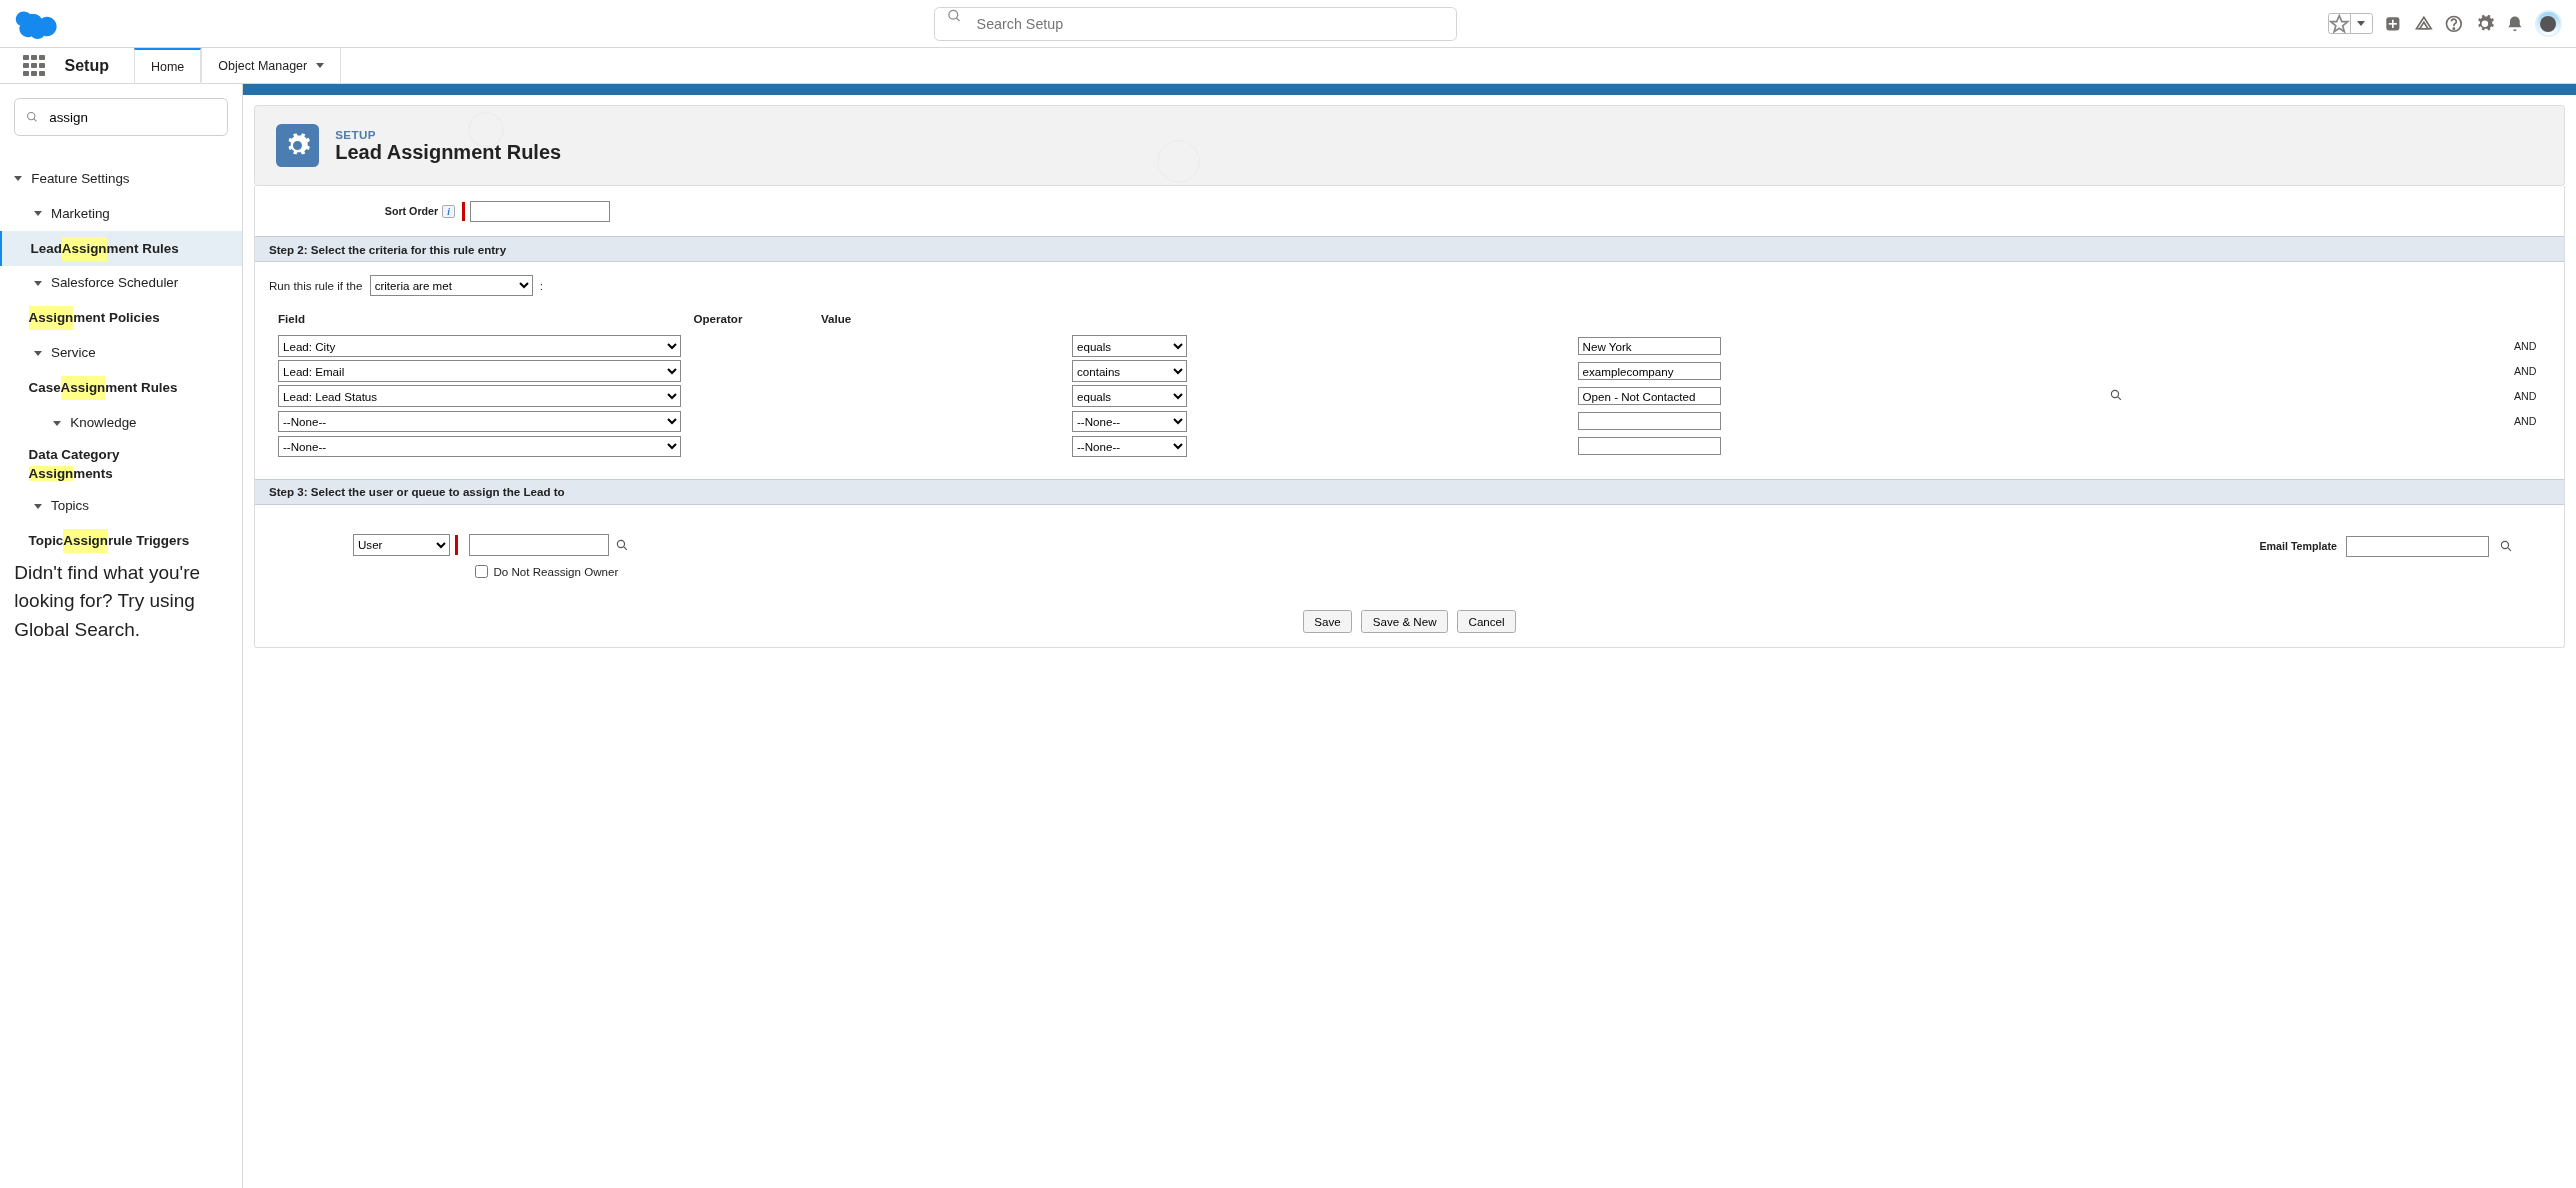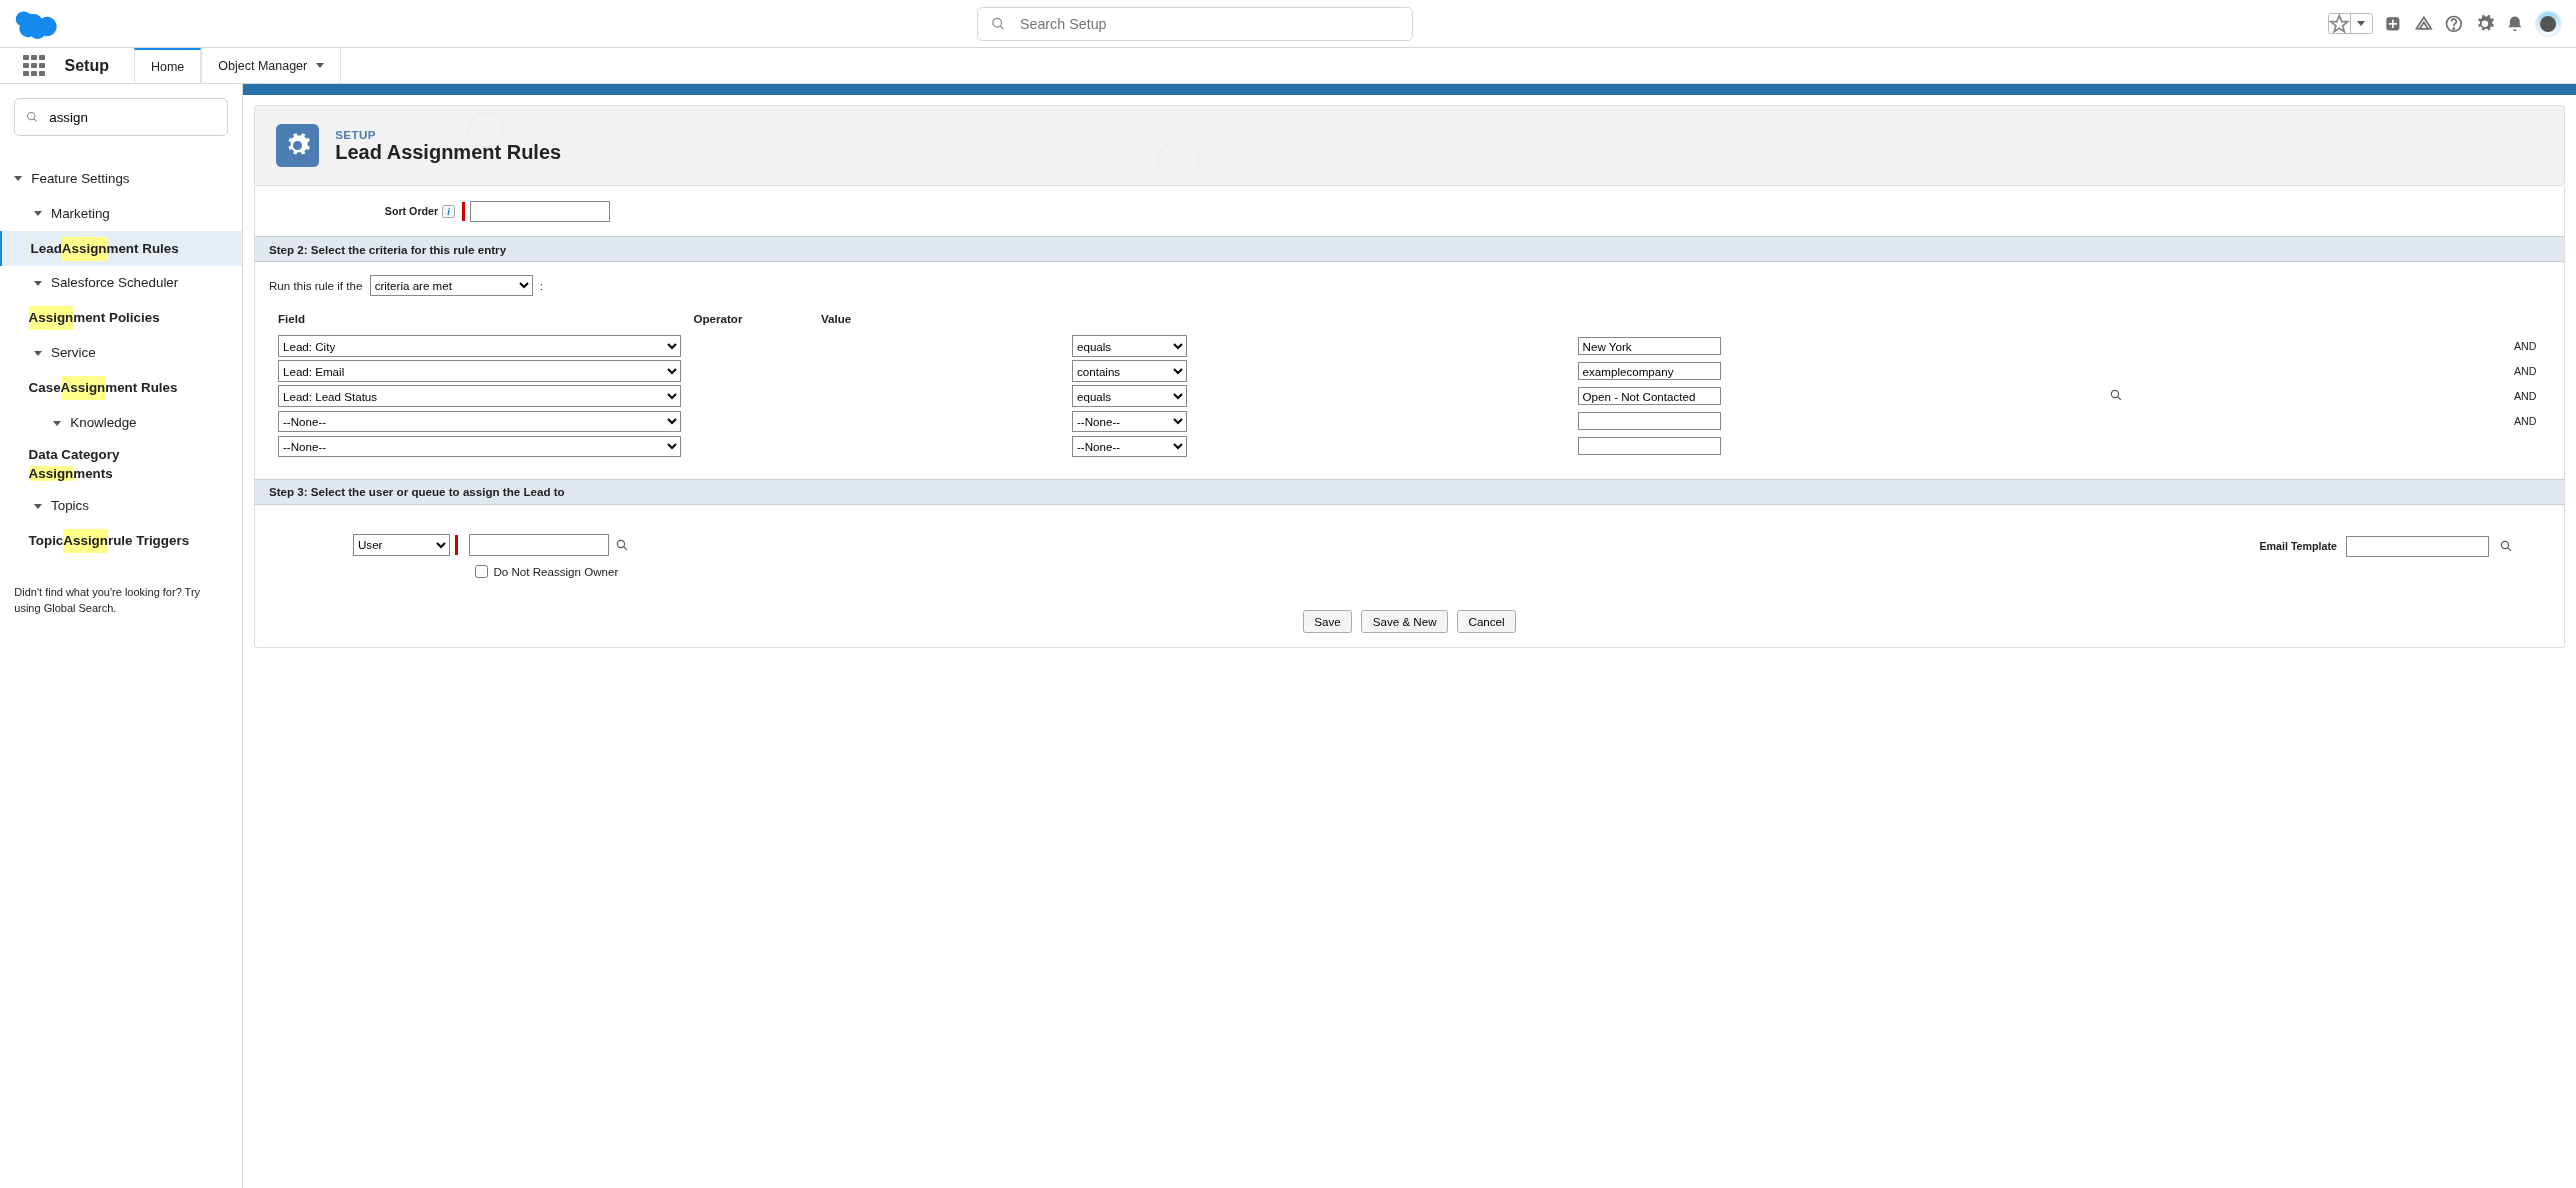--- a/index.html
+++ b/index.html
@@ -2,21 +2,21 @@
 <html style="font-size:14.3px"><head>
 <meta charset="utf-8">
 <style>
   * { box-sizing: border-box; margin: 0; padding: 0; }
   body { font-family: -apple-system, BlinkMacSystemFont, "Segoe UI", Arial, sans-serif; font-size: 11.6px; color: #222; background: #fff; }
   
   
   .top-header { height: 48px; display: flex; align-items: center; border-bottom: 0.9px solid #d8d8d8; padding: 0 14.3px; }
   .logo-cloud { width: 48px; height: 34px; color: #1589ee; margin-right: 14.3px; }
   .search-wrap { flex: 1; display: flex; justify-content: center; }
-  .search-box { width: 436px; height: 34px; border: 0.9px solid #d4d4d4; border-radius: 5.4px; display: flex; align-items: center; padding: 0 12.5px; color: #888; }
+  .search-box { width: 523px; height: 34px; border: 0.9px solid #d4d4d4; border-radius: 5.4px; display: flex; padding: 0 12.5px; color: #888; }
   .search-box svg { width: 16px; height: 16px; margin-right: 14.3px; }
   .search-box input { border: none; outline: none; font-size: 14.3px; width: 100%; }
   .header-icons { display: flex; align-items: center; gap: 9px; margin-left: 14.3px; }
   .hicon { width: 21.5px; height: 21.5px; color: #706e6b; display:flex; align-items:center; justify-content:center; }
   .hicon svg { width: 19.7px; height: 19.7px; }
   .star-box { border:0.9px solid #bbb; border-radius:2.7px; display:flex; align-items:center; height:21.5px; }
   .star-box .seg { width:21.5px; display:flex; align-items:center; justify-content:center; }
   .star-box .seg:first-child{border-right:0.9px solid #bbb;}
   .avatar { width:27px; height:27px; border-radius:50%; background:linear-gradient(#9bd4f5,#fff); border:2.7px solid #dff1fc; display:flex; align-items:center; justify-content:center;}
   .avatar-inner{width:16px;height:16px;border-radius:50%;background:#555;}
@@ -42,21 +42,21 @@
   .tree-node { padding: 5.4px 0; }
   .tree-label { display:flex; align-items:center; font-size:13.4px; cursor:pointer; line-height:1.8;}
   .tree-chev{width:0;height:0;border-left:4.5px solid transparent;border-right:4.5px solid transparent;border-top:5.4px solid #555;margin-right:9px;}
   .tree-level-0 { padding-left: 0px; }
   .tree-level-1 { padding-left: 19.7px; }
   .tree-level-2 { padding-left: 39px; }
   .tree-level-3 { padding-left: 55px; }
   .leaf{padding-left:14.3px;font-weight:bold;}
   .tree-item-active{ background:#e5eef5; margin-left:-14.3px;margin-right:-14.3px; padding-left:14.3px;padding-right:14.3px; border-left:2.7px solid #1589ee;}
   .highlight{background:#ffff8a;}
-  .not-found{font-size:11px;margin-top:25px;line-height:1.5;}
+  .not-found{font-size:19px;line-height:1.5;}
   
   
   .content { flex:1; overflow-y:auto; background:#fff; position:relative;}
   .blue-strip{height:10.7px;background:#2670a9;}
   .page-header{ background:#f3f2f2; border:0.9px solid #ddd; border-radius:3.6px; margin:10.7px 10.7px 0 10.7px; padding:18px 21.5px; display:flex; align-items:center; gap:16px; position:relative;}
   .page-header::before{content:"";position:absolute;inset:0;background-image:radial-gradient(circle at 10% 30%, transparent 16px, rgba(0,0,0,0.03) 17px, transparent 18px),radial-gradient(circle at 40% 70%, transparent 19.7px, rgba(0,0,0,0.03) 20.6px, transparent 21.5px);}
   .page-icon{width:43px;height:43px;background:#4b7db2;border-radius:5.4px;display:flex;align-items:center;justify-content:center;color:#fff;position:relative;z-index:1;}
   .page-icon svg{width:27px;height:27px;}
   .page-header-text{position:relative;z-index:1;}
   .eyebrow{color:#4b7db2;font-size:11.6px;font-weight:600;letter-spacing:0.4px;}

